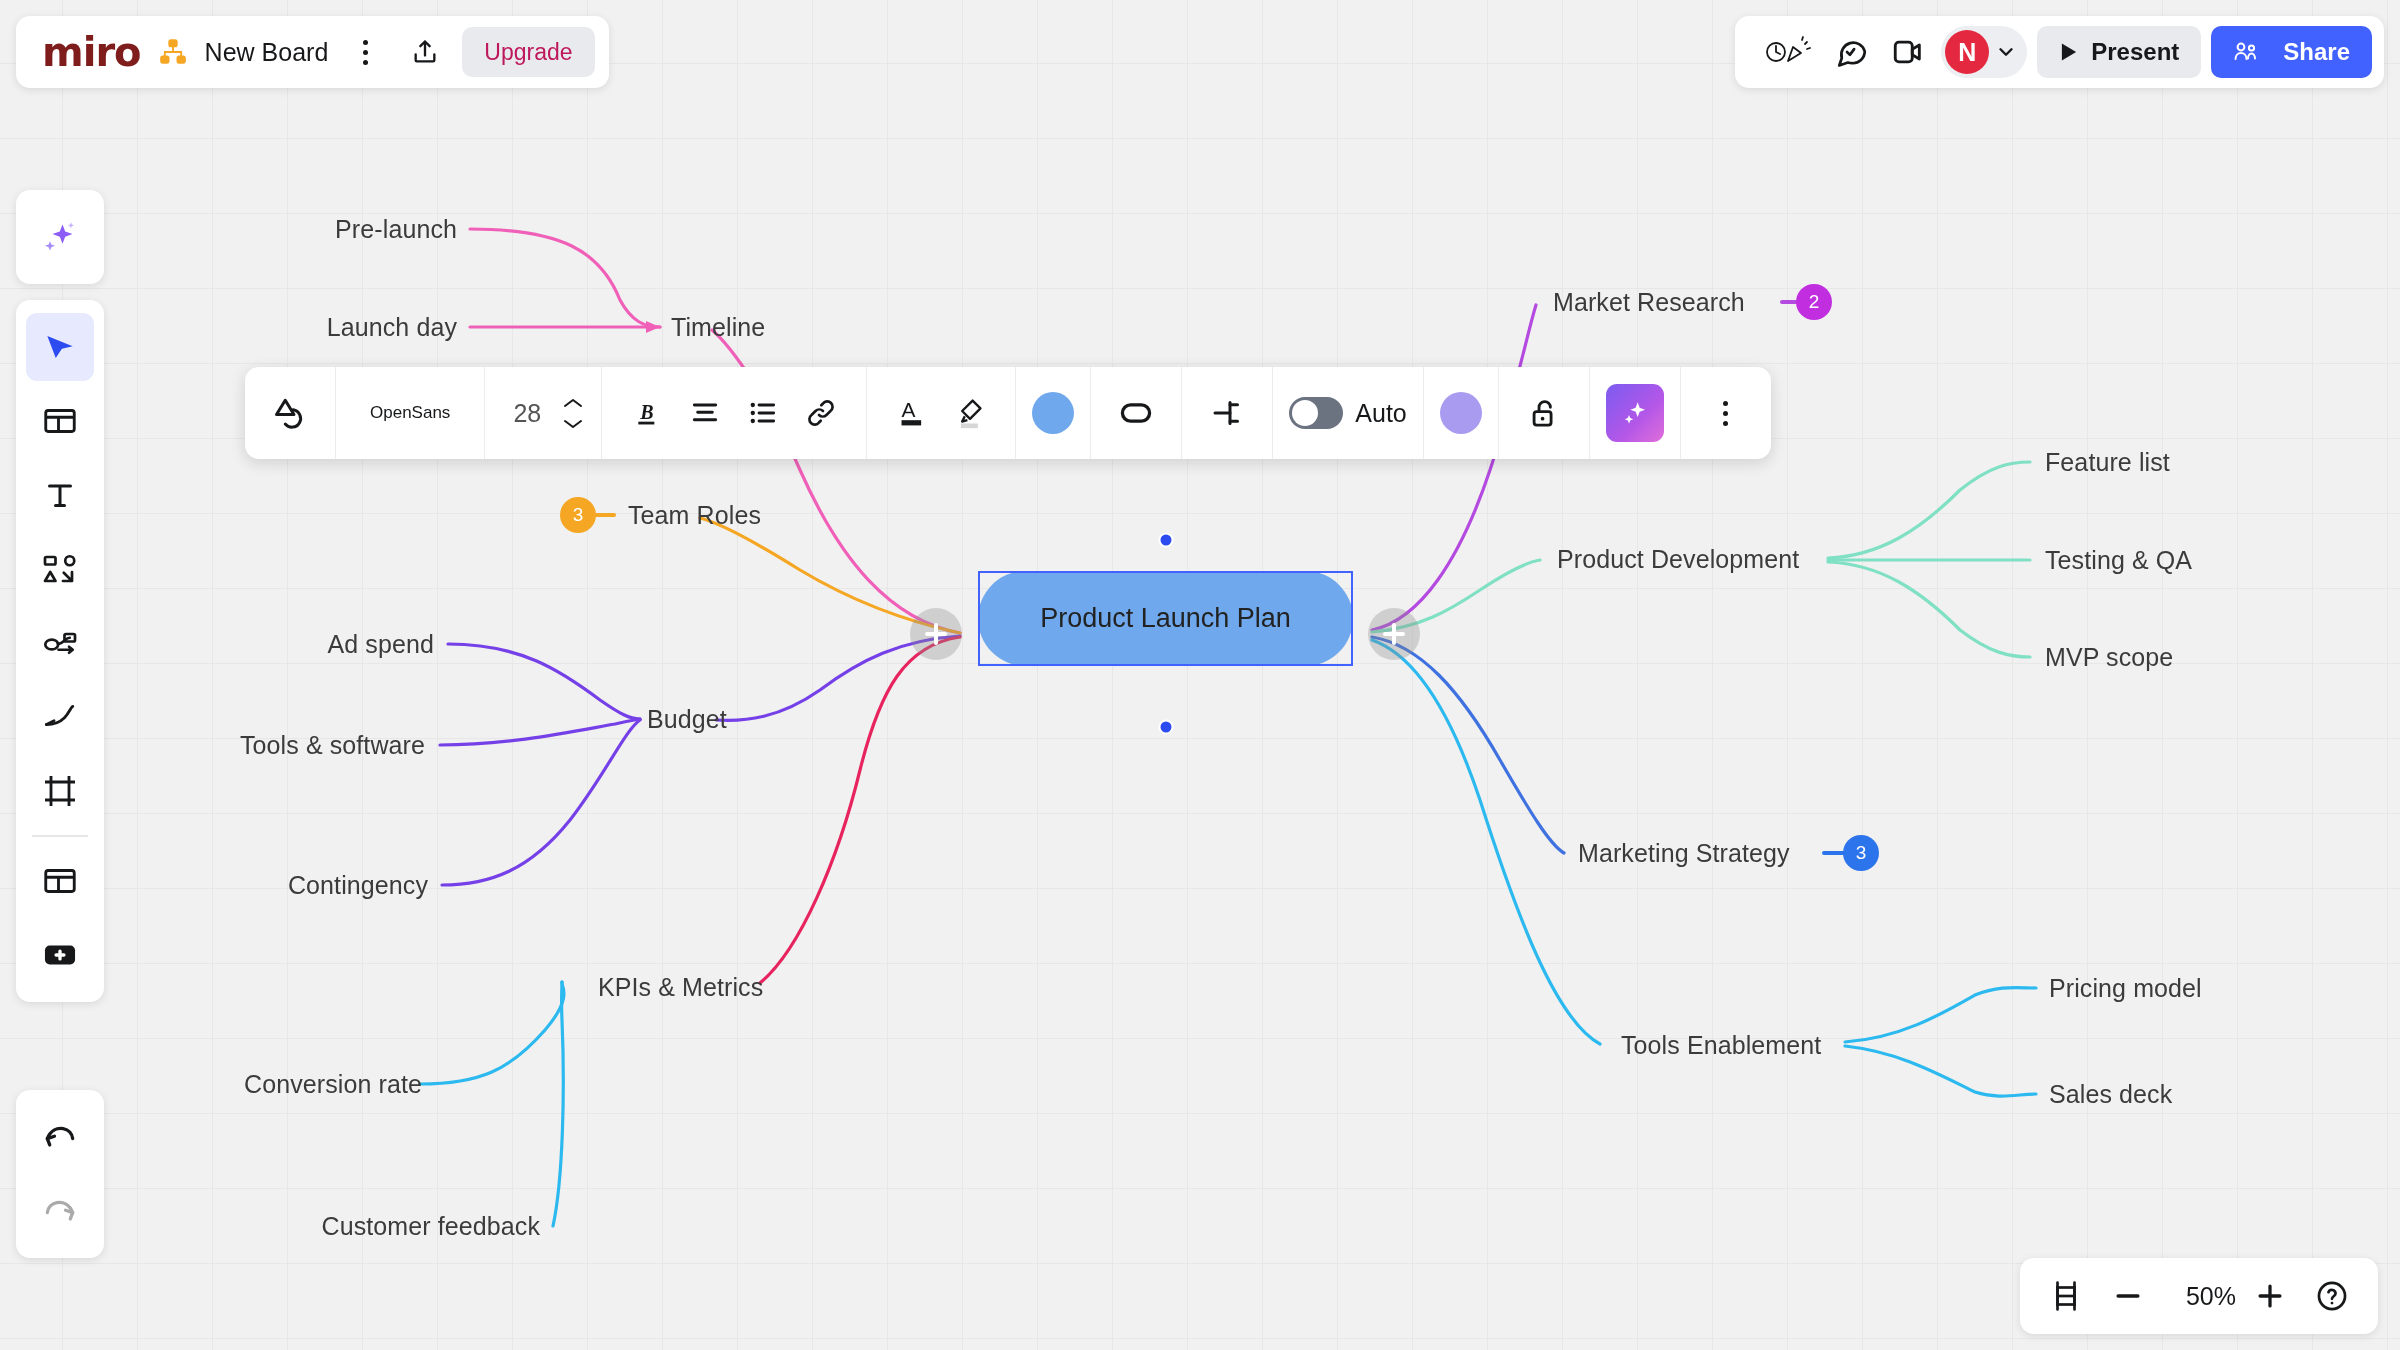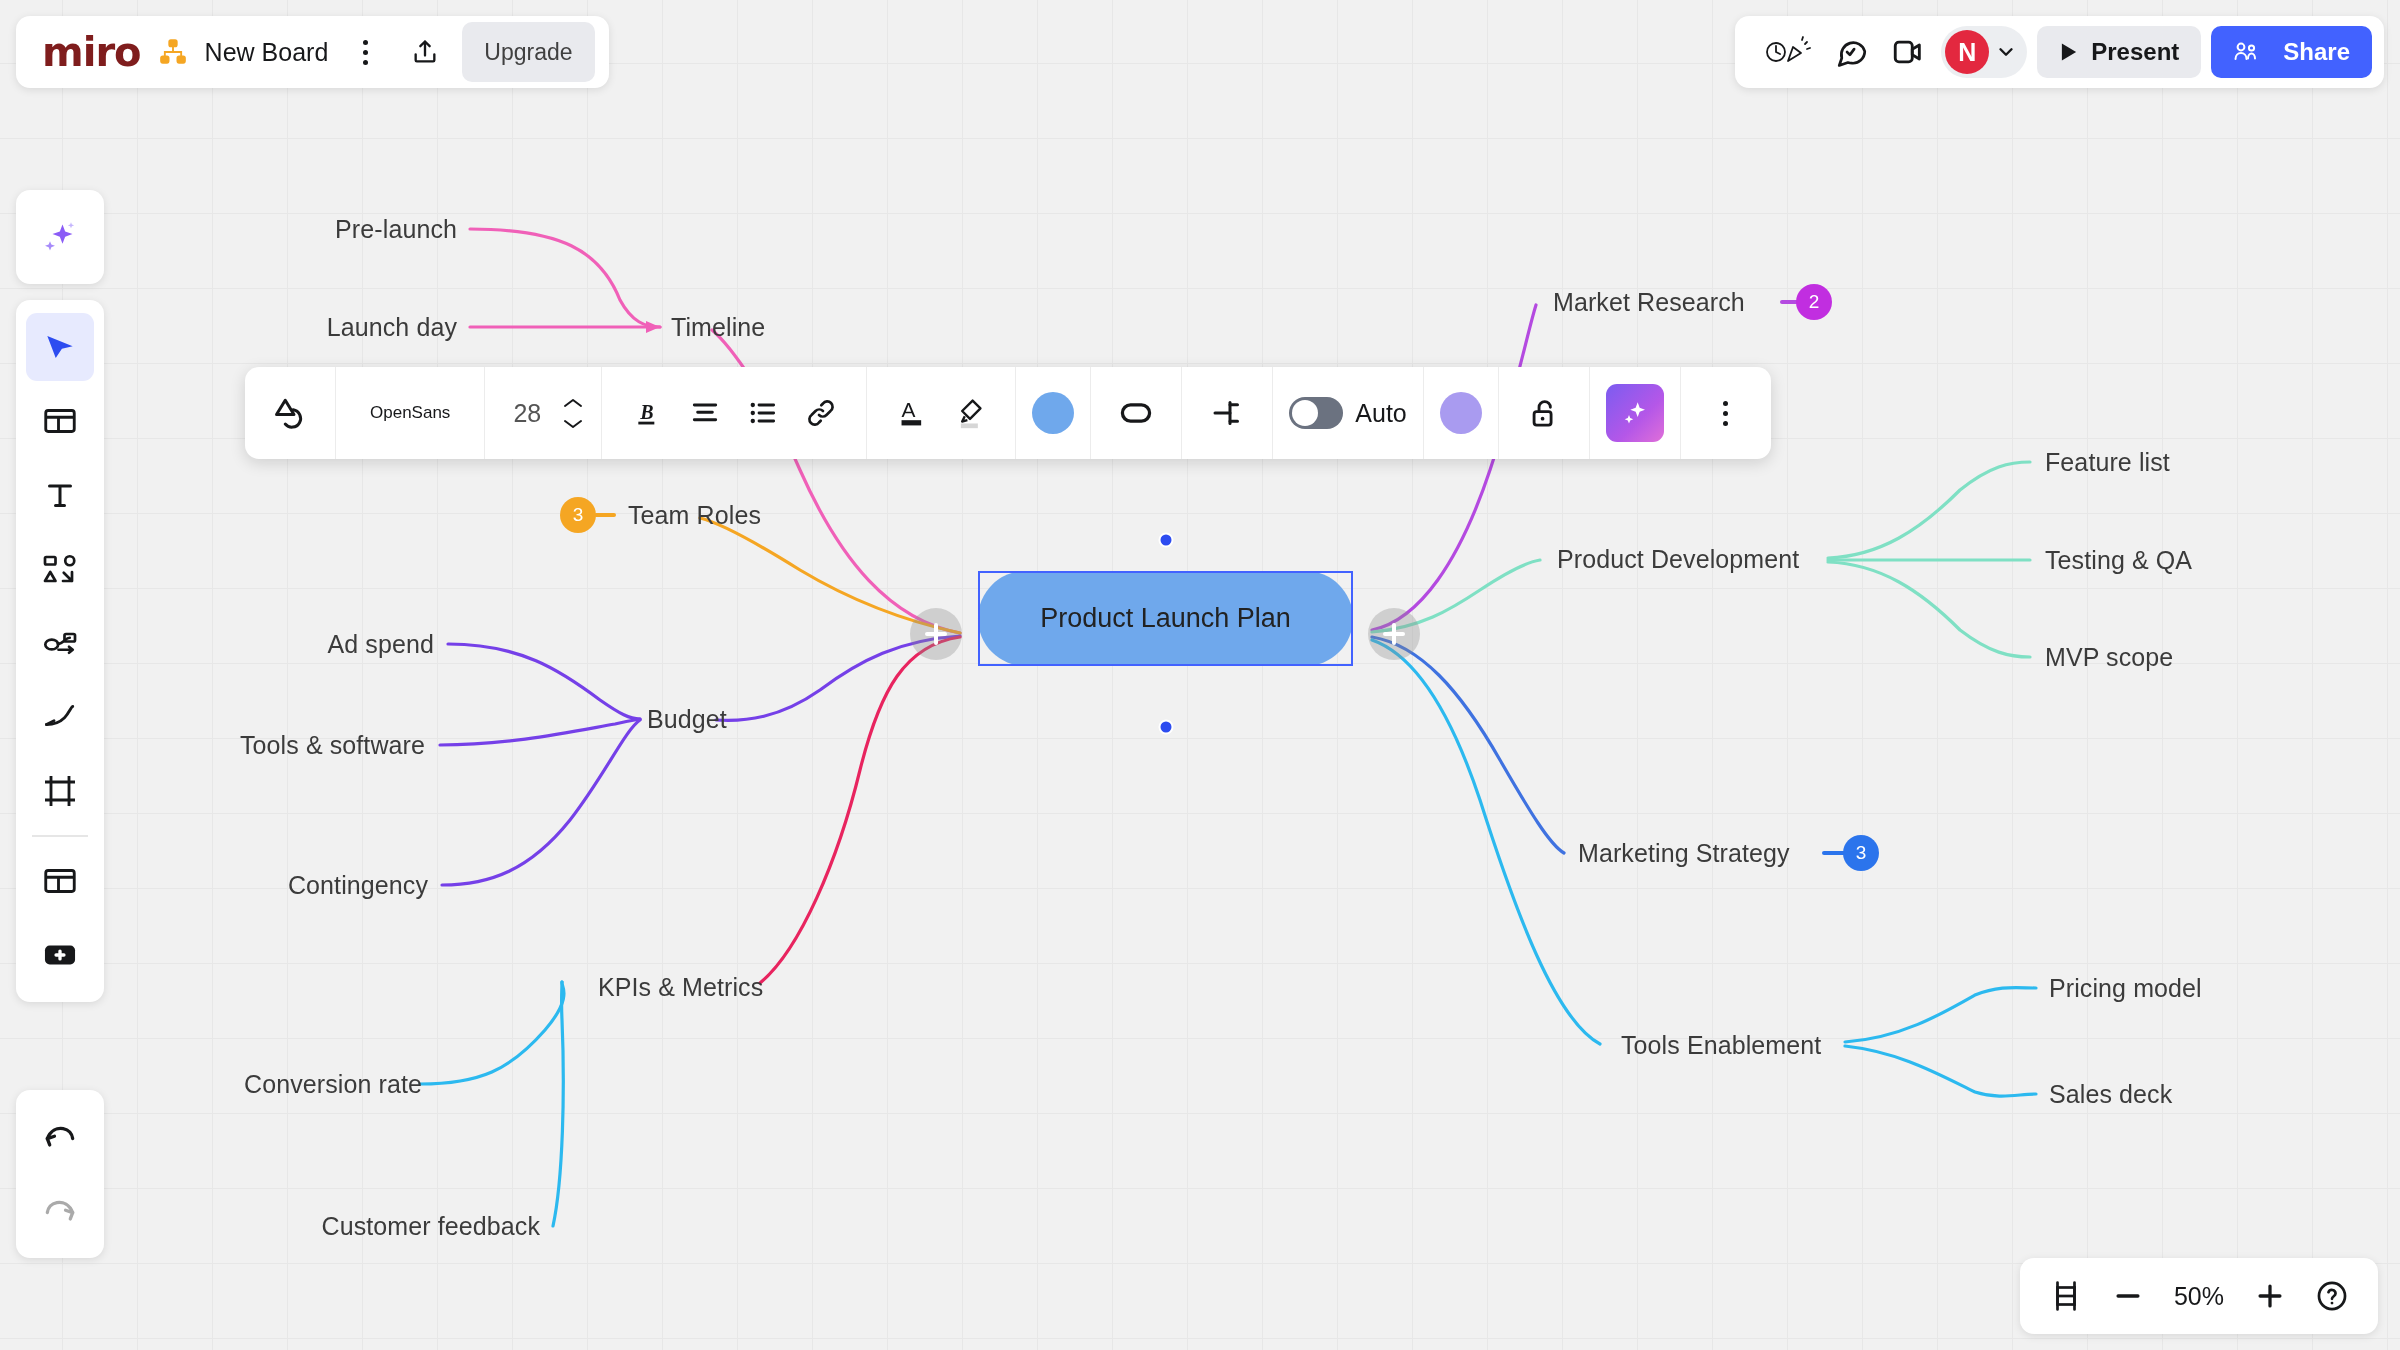--- a/index.html
+++ b/index.html
@@ -97,23 +97,23 @@
     box-shadow: 0 2px 8px rgba(0,0,0,.10);
   }
   #miro-logo { font-size: 40px; font-weight: 700; color: #7f1d1d; letter-spacing: -1px; font-family: "DejaVu Sans", sans-serif; }
   #board-name { font-size: 25px; color: #17181a; }
   .hdr-btn {
     width: 46px; height: 46px; border-radius: 9px;
     display: flex; align-items: center; justify-content: center;
     background: transparent; border: none; cursor: pointer;
   }
   #upgrade-btn {
-    height: 60px; padding: 0 22px; border-radius: 10px;
+    height: 50px; padding: 0 22px; border-radius: 10px;
     background: #e9eaee; border: none; cursor: pointer;
-    font-size: 23px; color: #404040; font-weight: 500;
+    font-size: 23px; color: #be185d; font-weight: 500;
   }
 
   
   #topright-bar {
     position: absolute; right: 16px; top: 16px;
     height: 72px;
     background: #fff; border-radius: 14px;
     display: flex; align-items: center; gap: 10px;
     padding: 0 12px 0 22px;
     box-shadow: 0 2px 8px rgba(0,0,0,.10);
@@ -211,21 +211,21 @@
     background: #fff; border-radius: 14px;
     box-shadow: 0 2px 8px rgba(0,0,0,.10);
     display: flex; align-items: center; gap: 6px;
     padding: 0 18px;
   }
   .zb-btn {
     width: 56px; height: 56px; border-radius: 9px;
     display: flex; align-items: center; justify-content: center;
     cursor: pointer; background: transparent; border: none;
   }
-  #zoom-level { font-size: 25px; color: #17181a; min-width: 74px; text-align: center; cursor: pointer; }
+  #zoom-level { font-size: 25px; color: #17181a; min-width: 74px; text-align: right; cursor: pointer; }
 
   .dots3 { display: flex; flex-direction: column; gap: 5px; align-items: center; }
   .dots3 span { width: 5px; height: 5px; border-radius: 50%; background: #17181a; display: block; }
 </style>
 </head>
 <body>
 
 <div id="board">
 
   <svg id="canvas-svg" viewBox="0 0 2400 1350">

